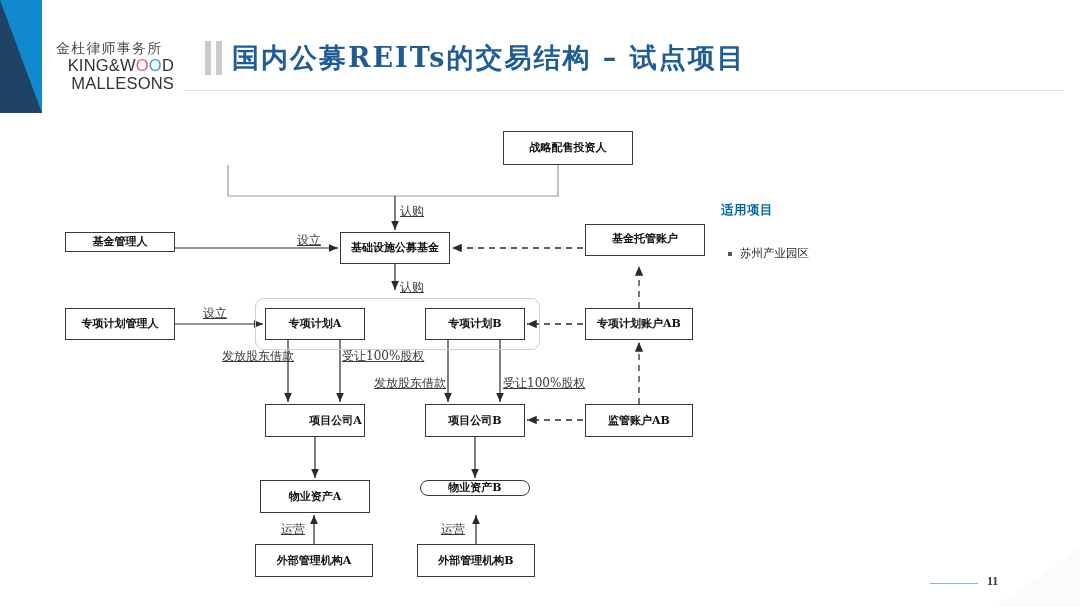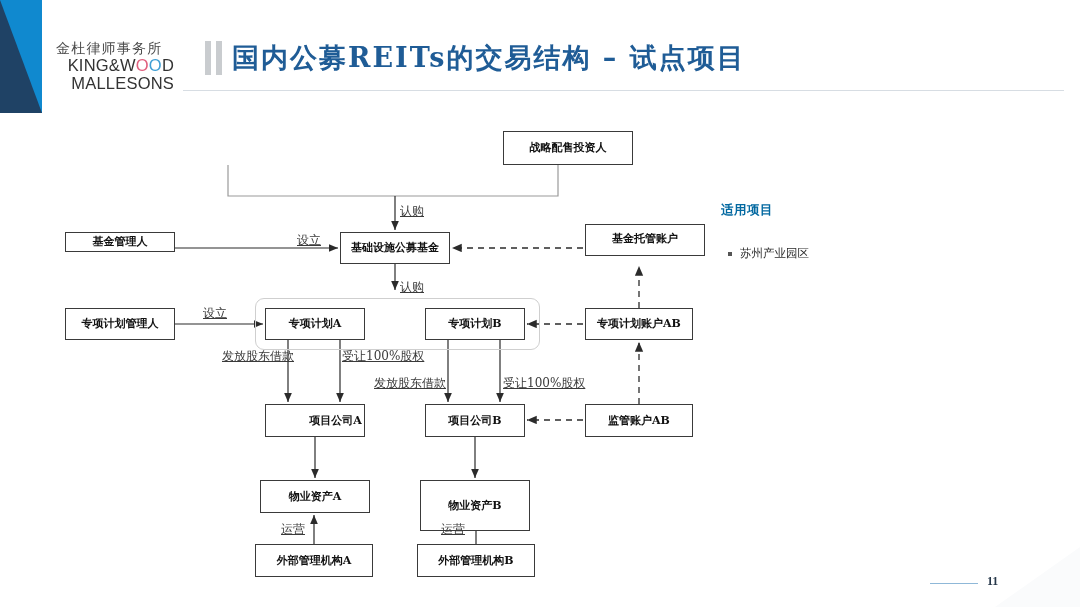--- a/index.html
+++ b/index.html
@@ -146,21 +146,21 @@
     <div class="node" style="left:340px;top:232px;width:110px;height:32px;">基础设施公募基金</div>
     <div class="node" style="left:585px;top:224px;width:120px;height:32px;font-family:Liberation Mono, monospace;">基金托管账户</div>
     <div class="node" style="left:65px;top:308px;width:110px;height:32px;">专项计划管理人</div>
     <div class="node" style="left:265px;top:308px;width:100px;height:32px;">专项计划A</div>
     <div class="node" style="left:425px;top:308px;width:100px;height:32px;">专项计划B</div>
     <div class="node" style="left:585px;top:308px;width:108px;height:32px;">专项计划账户AB</div>
     <div class="node" style="left:265px;top:404px;width:100px;height:33px;padding-left:41px;">项目公司A</div>
     <div class="node" style="left:425px;top:404px;width:100px;height:33px;">项目公司B</div>
     <div class="node" style="left:585px;top:404px;width:108px;height:33px;">监管账户AB</div>
     <div class="node" style="left:260px;top:480px;width:110px;height:33px;">物业资产A</div>
-    <div class="node" style="left:420px;top:480px;width:110px;height:51px;">物业资产B</div>
+    <div class="node" style="left:420px;top:480px;width:110px;height:16px;border-radius:11px;">物业资产B</div>
     <div class="node" style="left:255px;top:544px;width:118px;height:33px;">外部管理机构A</div>
     <div class="node" style="left:417px;top:544px;width:118px;height:33px;">外部管理机构B</div>
 
     <div class="flabel" style="left:400px;top:203px;">认购</div>
     <div class="flabel" style="left:297px;top:232px;">设立</div>
     <div class="flabel" style="left:400px;top:279px;">认购</div>
     <div class="flabel" style="left:203px;top:305px;">设立</div>
     <div class="flabel" style="left:222px;top:348px;">发放股东借款</div>
     <div class="flabel" style="left:342px;top:348px;">受让100%股权</div>
     <div class="flabel" style="left:374px;top:375px;">发放股东借款</div>

